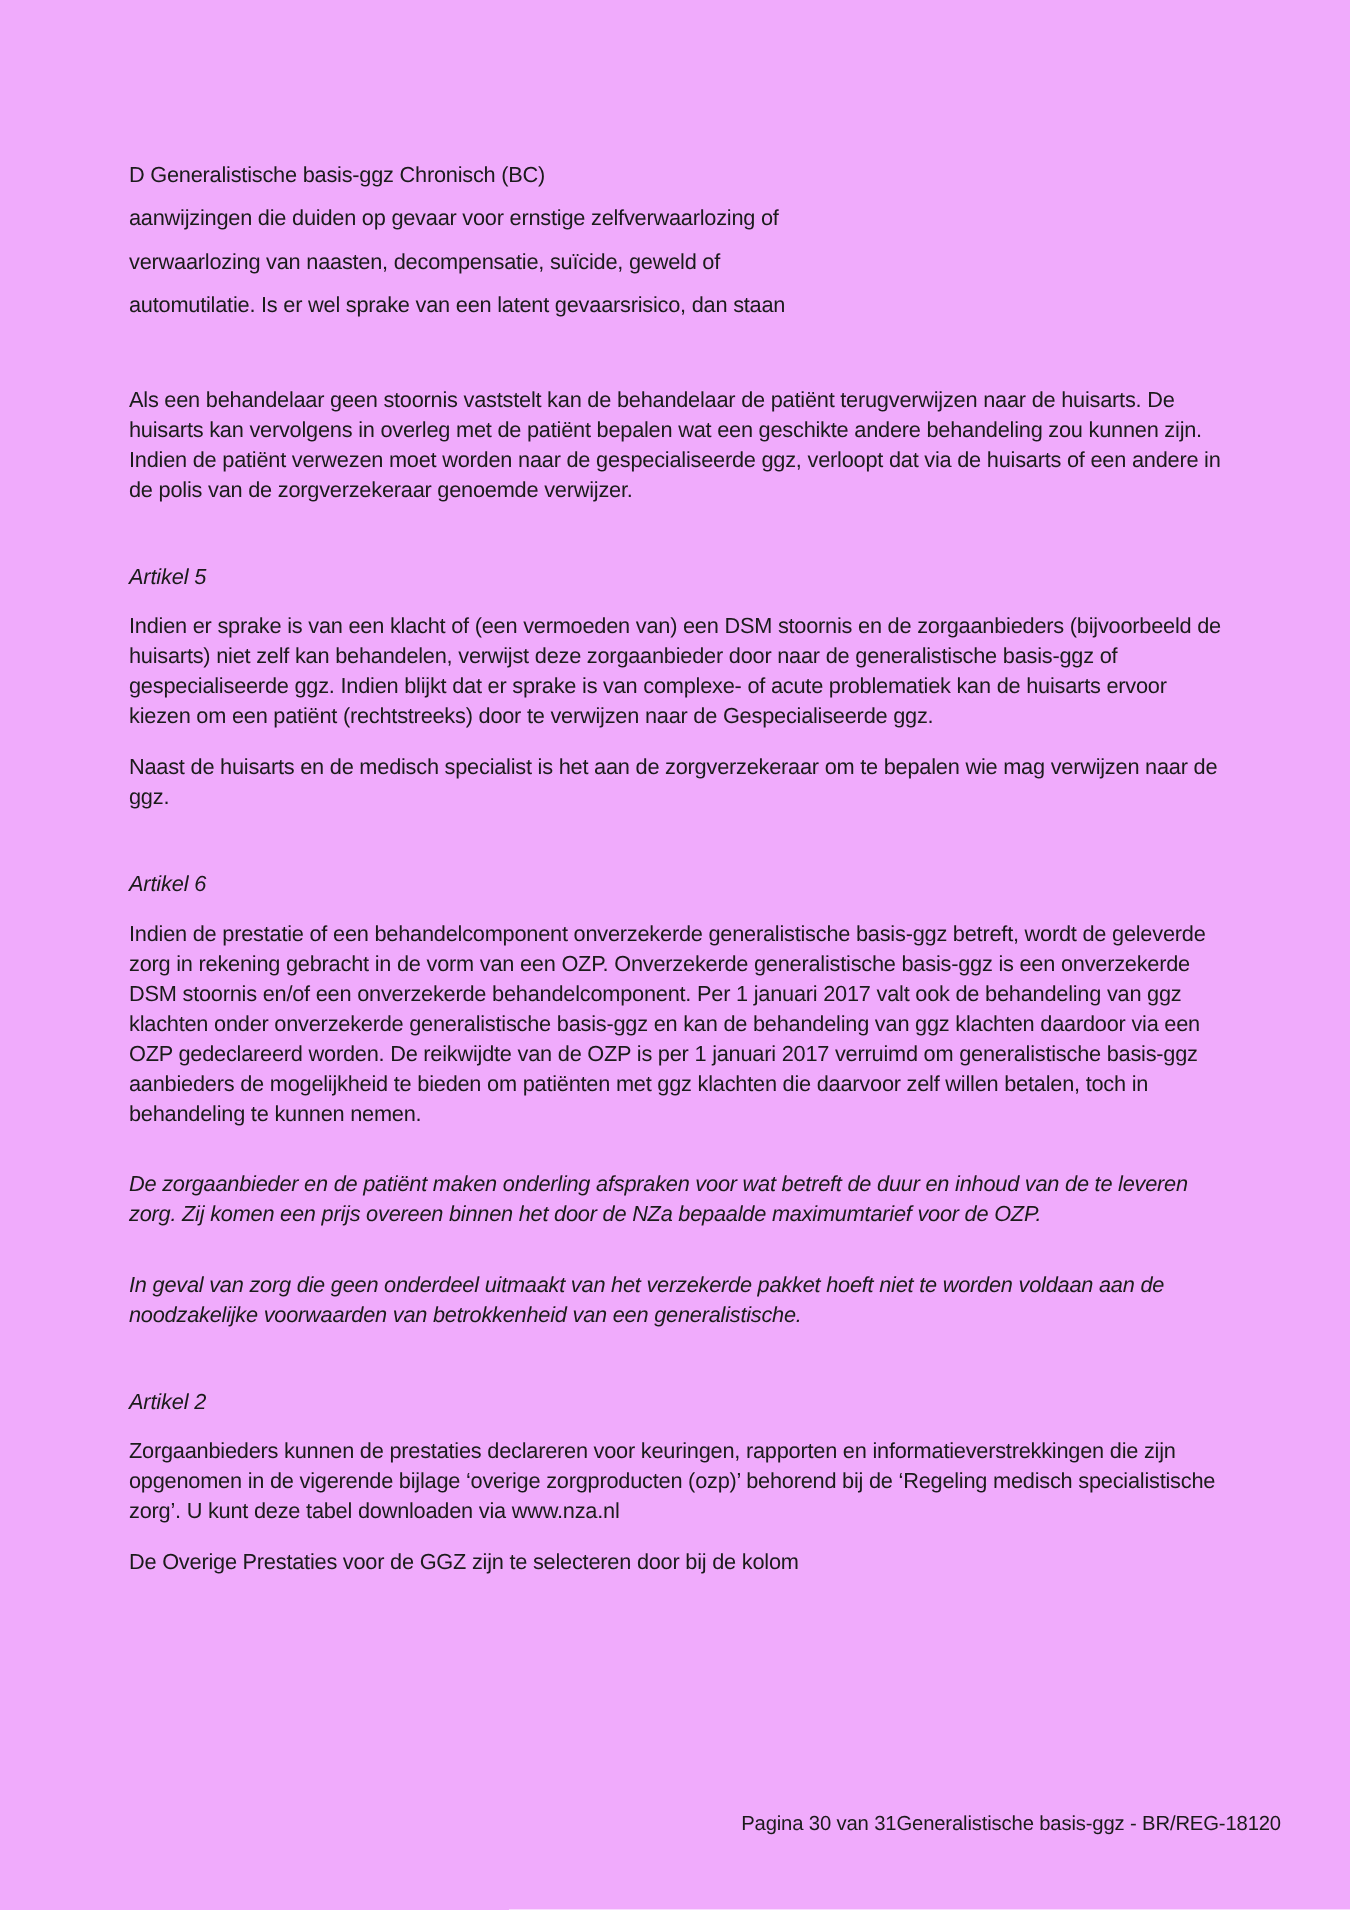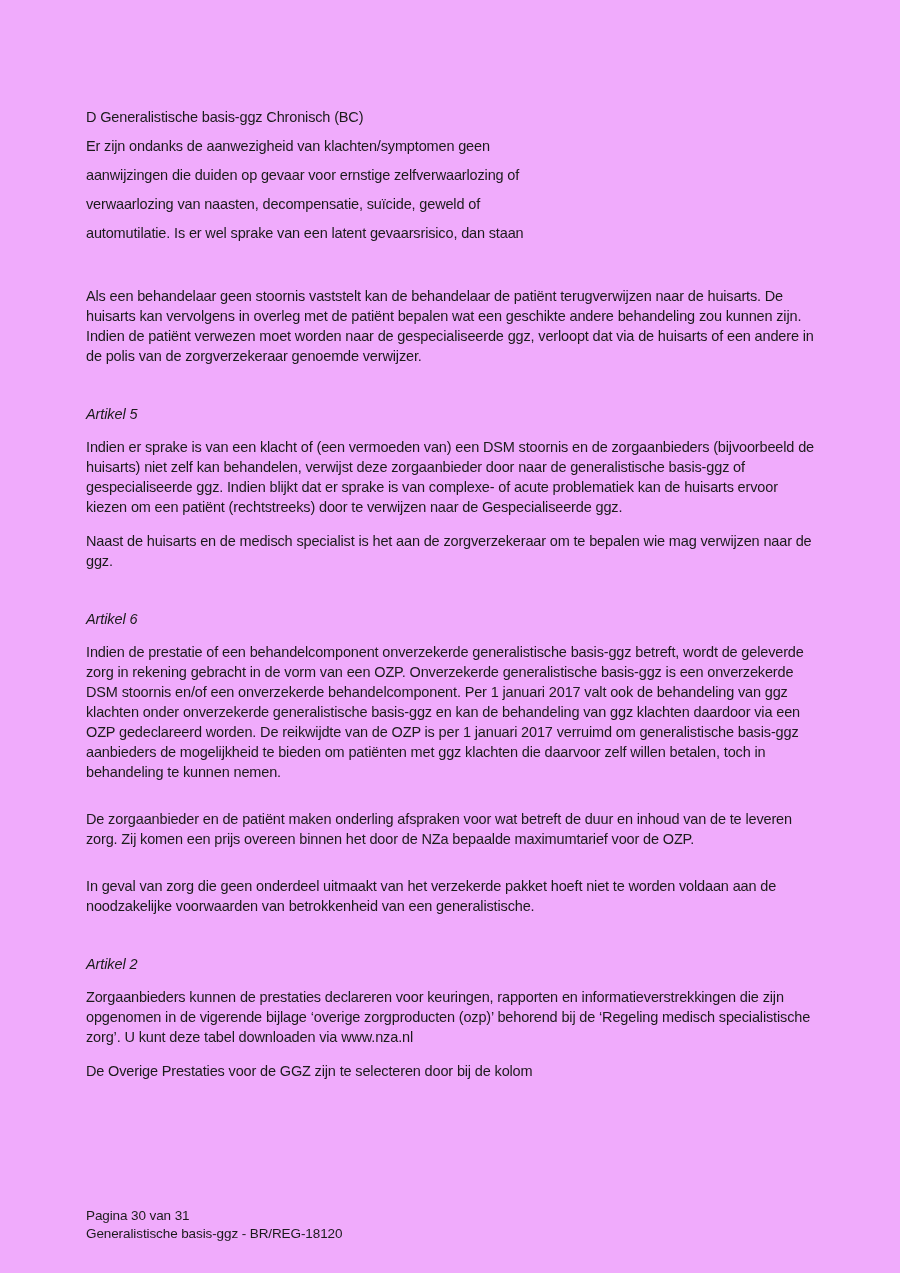--- a/index.html
+++ b/index.html
@@ -41,43 +41,42 @@
     letter-spacing: -0.1px;
   }
   .para {
     font-size: 14.5px;
     line-height: 20px;
     letter-spacing: -0.15px;
     margin: 0 0 14px 0;
   }
   .para.gap-before {
     margin-top: 27px;
+    font-style: italic;
   }
   .footer {
     position: absolute;
     left: 86px;
     right: 86px;
     top: 1207px;
     display: flex;
     justify-content: flex-end;
     font-size: 13.5px;
     line-height: 18px;
     letter-spacing: -0.1px;
-    flex-direction: column;
   }
 </style>
 </head>
 <body>
 
 <div class="page">
   <div class="content">
 
     <div class="intro">
       <div class="intro-line">D Generalistische basis-ggz Chronisch (BC)</div>
-      <div class="intro-line">Er zijn ondanks de aanwezigheid van klachten/symptomen geen</div>
       <div class="intro-line">aanwijzingen die duiden op gevaar voor ernstige zelfverwaarlozing of</div>
       <div class="intro-line">verwaarlozing van naasten, decompensatie, suïcide, geweld of</div>
       <div class="intro-line">automutilatie. Is er wel sprake van een latent gevaarsrisico, dan staan</div>
     </div>
 
     <section class="section">
       <p class="para">Als een behandelaar geen stoornis vaststelt kan de behandelaar de patiënt terugverwijzen naar de huisarts. De huisarts kan vervolgens in overleg met de patiënt bepalen wat een geschikte andere behandeling zou kunnen zijn. Indien de patiënt verwezen moet worden naar de gespecialiseerde ggz, verloopt dat via de huisarts of een andere in de polis van de zorgverzekeraar genoemde verwijzer.</p>
     </section>
 
     <section class="section">

